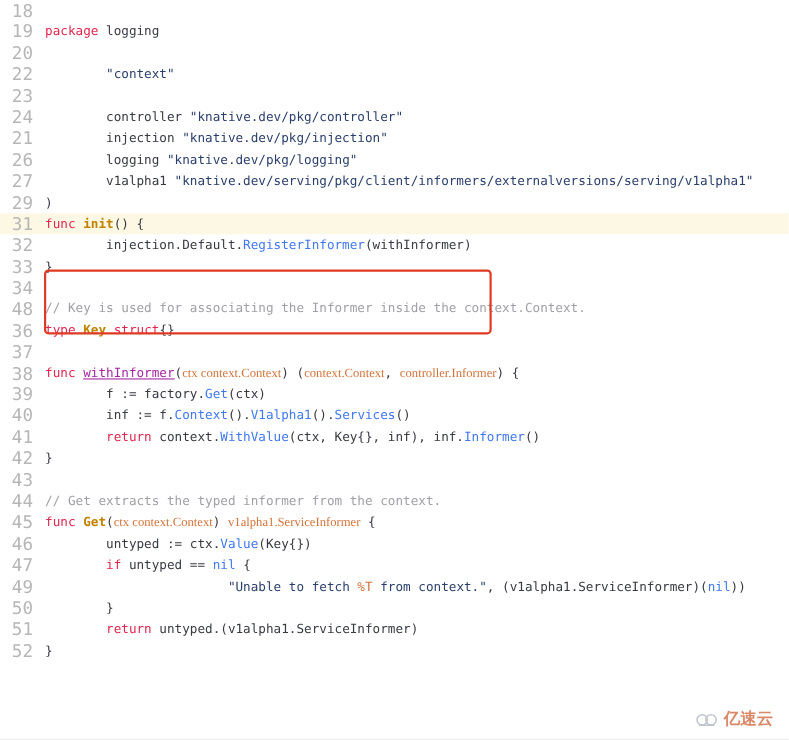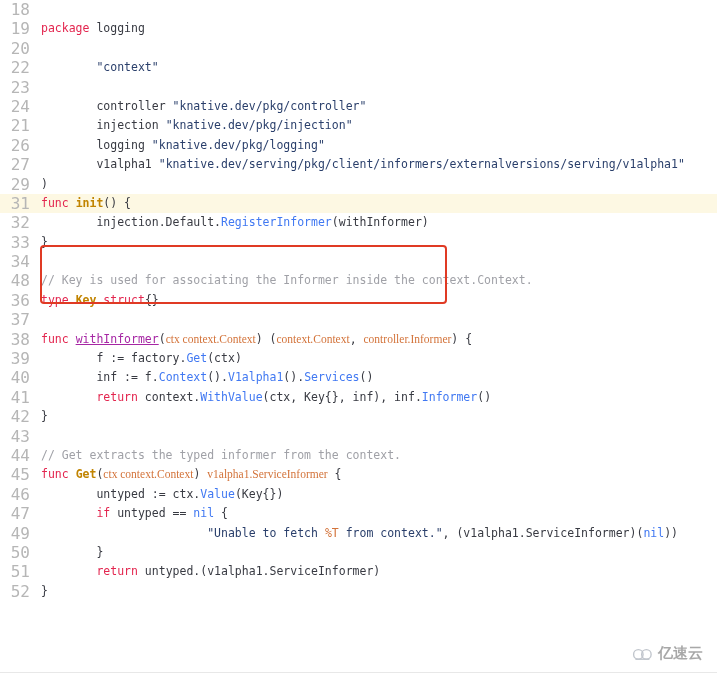--- a/index.html
+++ b/index.html
@@ -111,21 +111,21 @@
     display: flex;
     align-items: center;
     gap: 4px;
     opacity: 0.62;
     pointer-events: none;
   }
   #watermark .wm-text {
     font-family: Liberation Mono, monospace;
     font-size: 15px;
     font-weight: 700;
-    color: #737373;
+    color: #c2410c;
     letter-spacing: 0px;
   }
   #watermark svg { display: block; }
 
   
   .bottom-rule {
     position: absolute;
     left: 0;
     bottom: 0;
     width: 717px;

